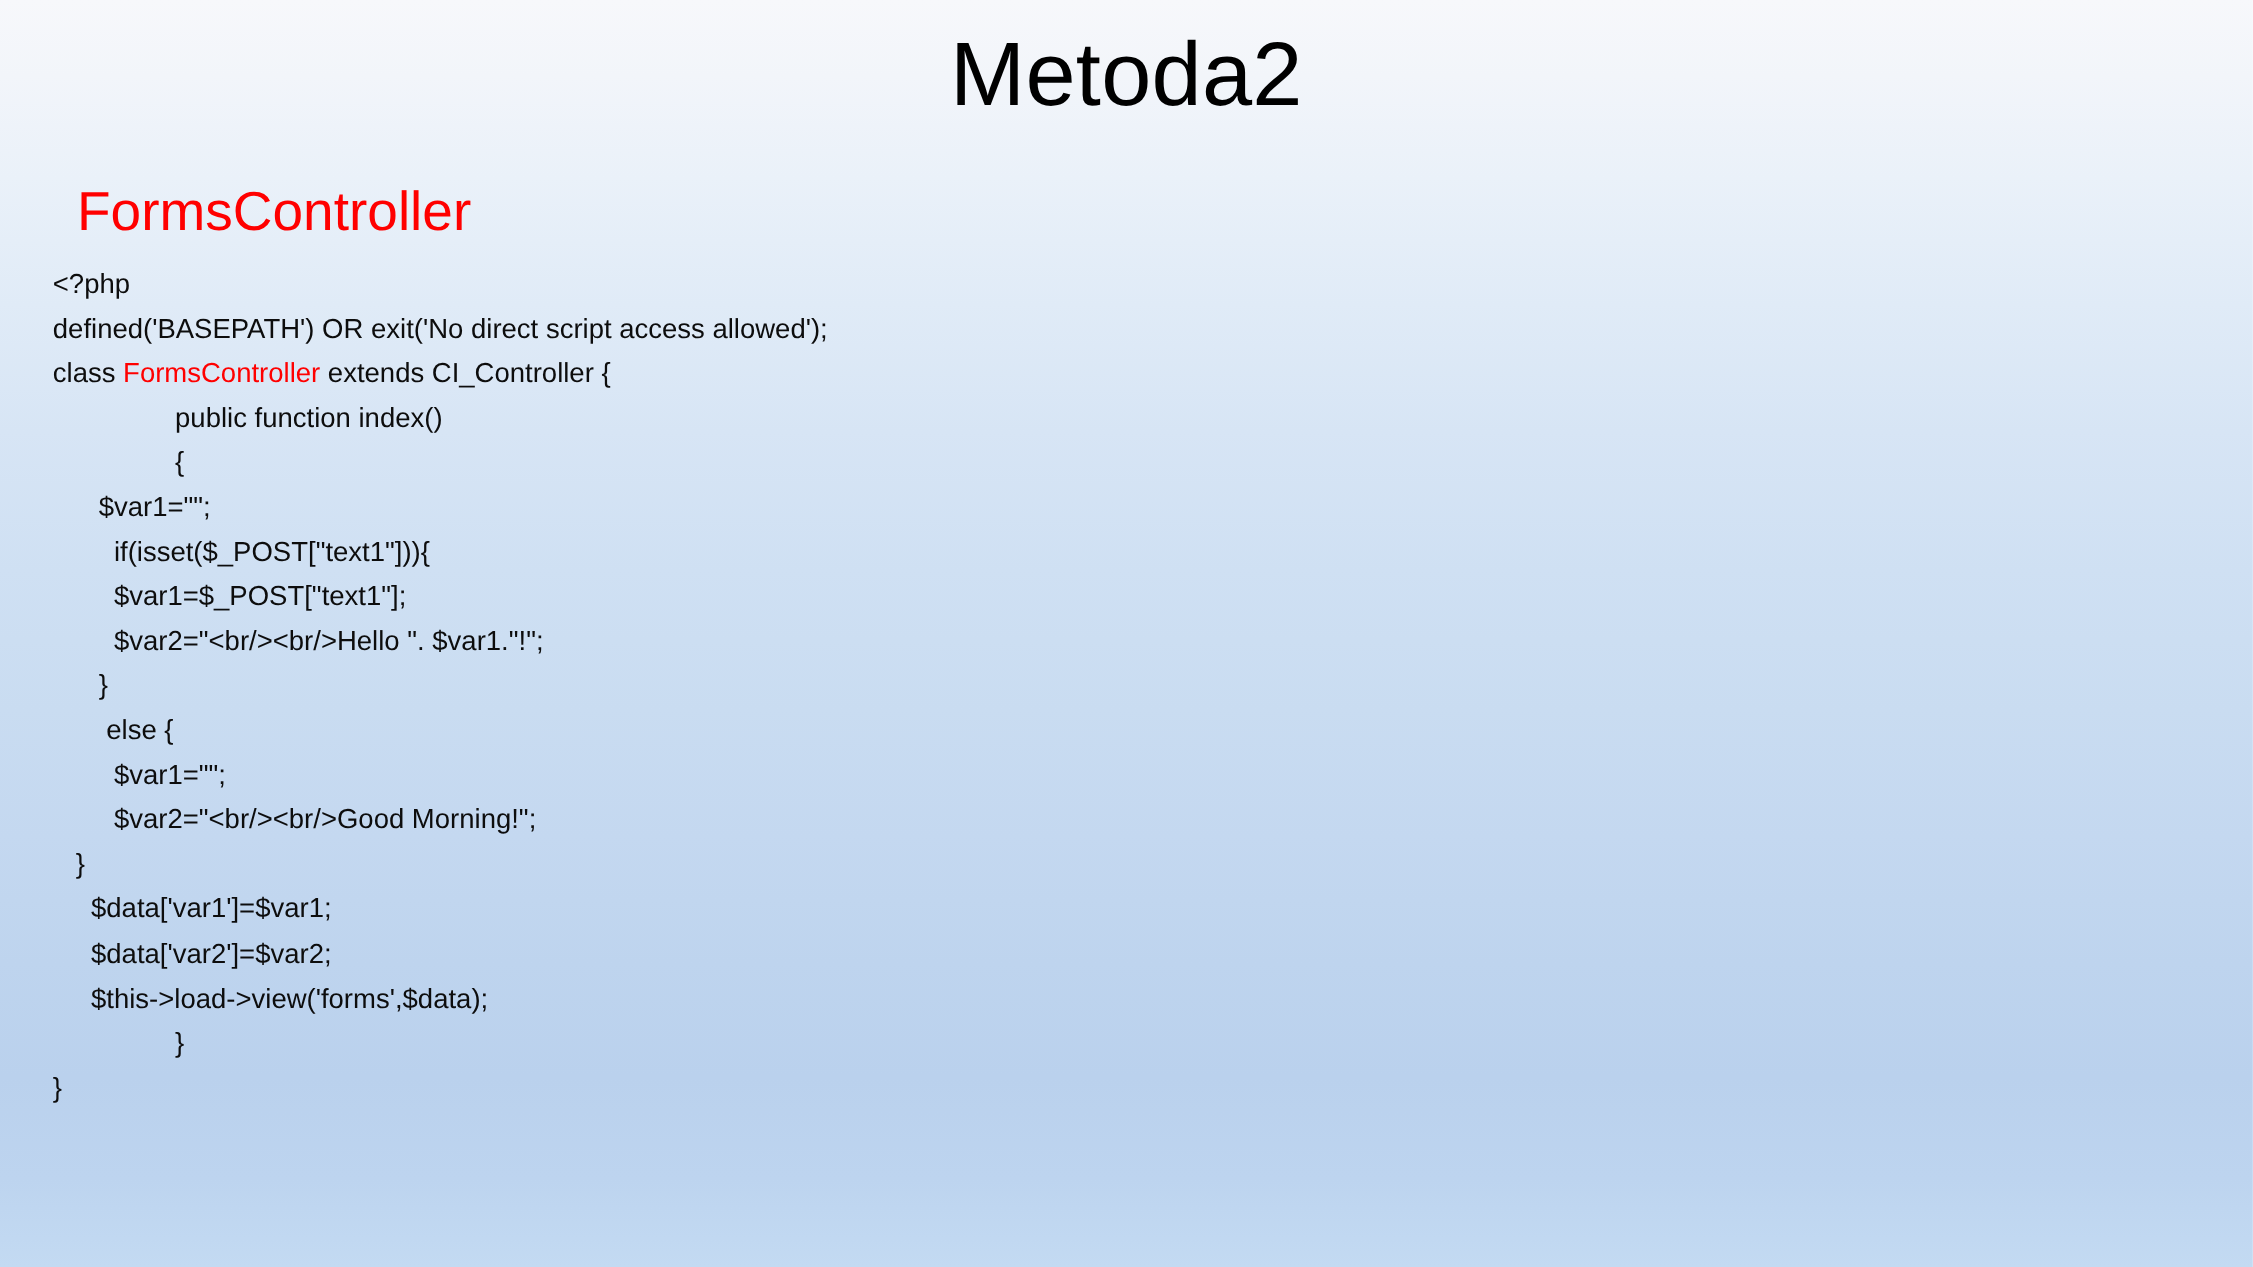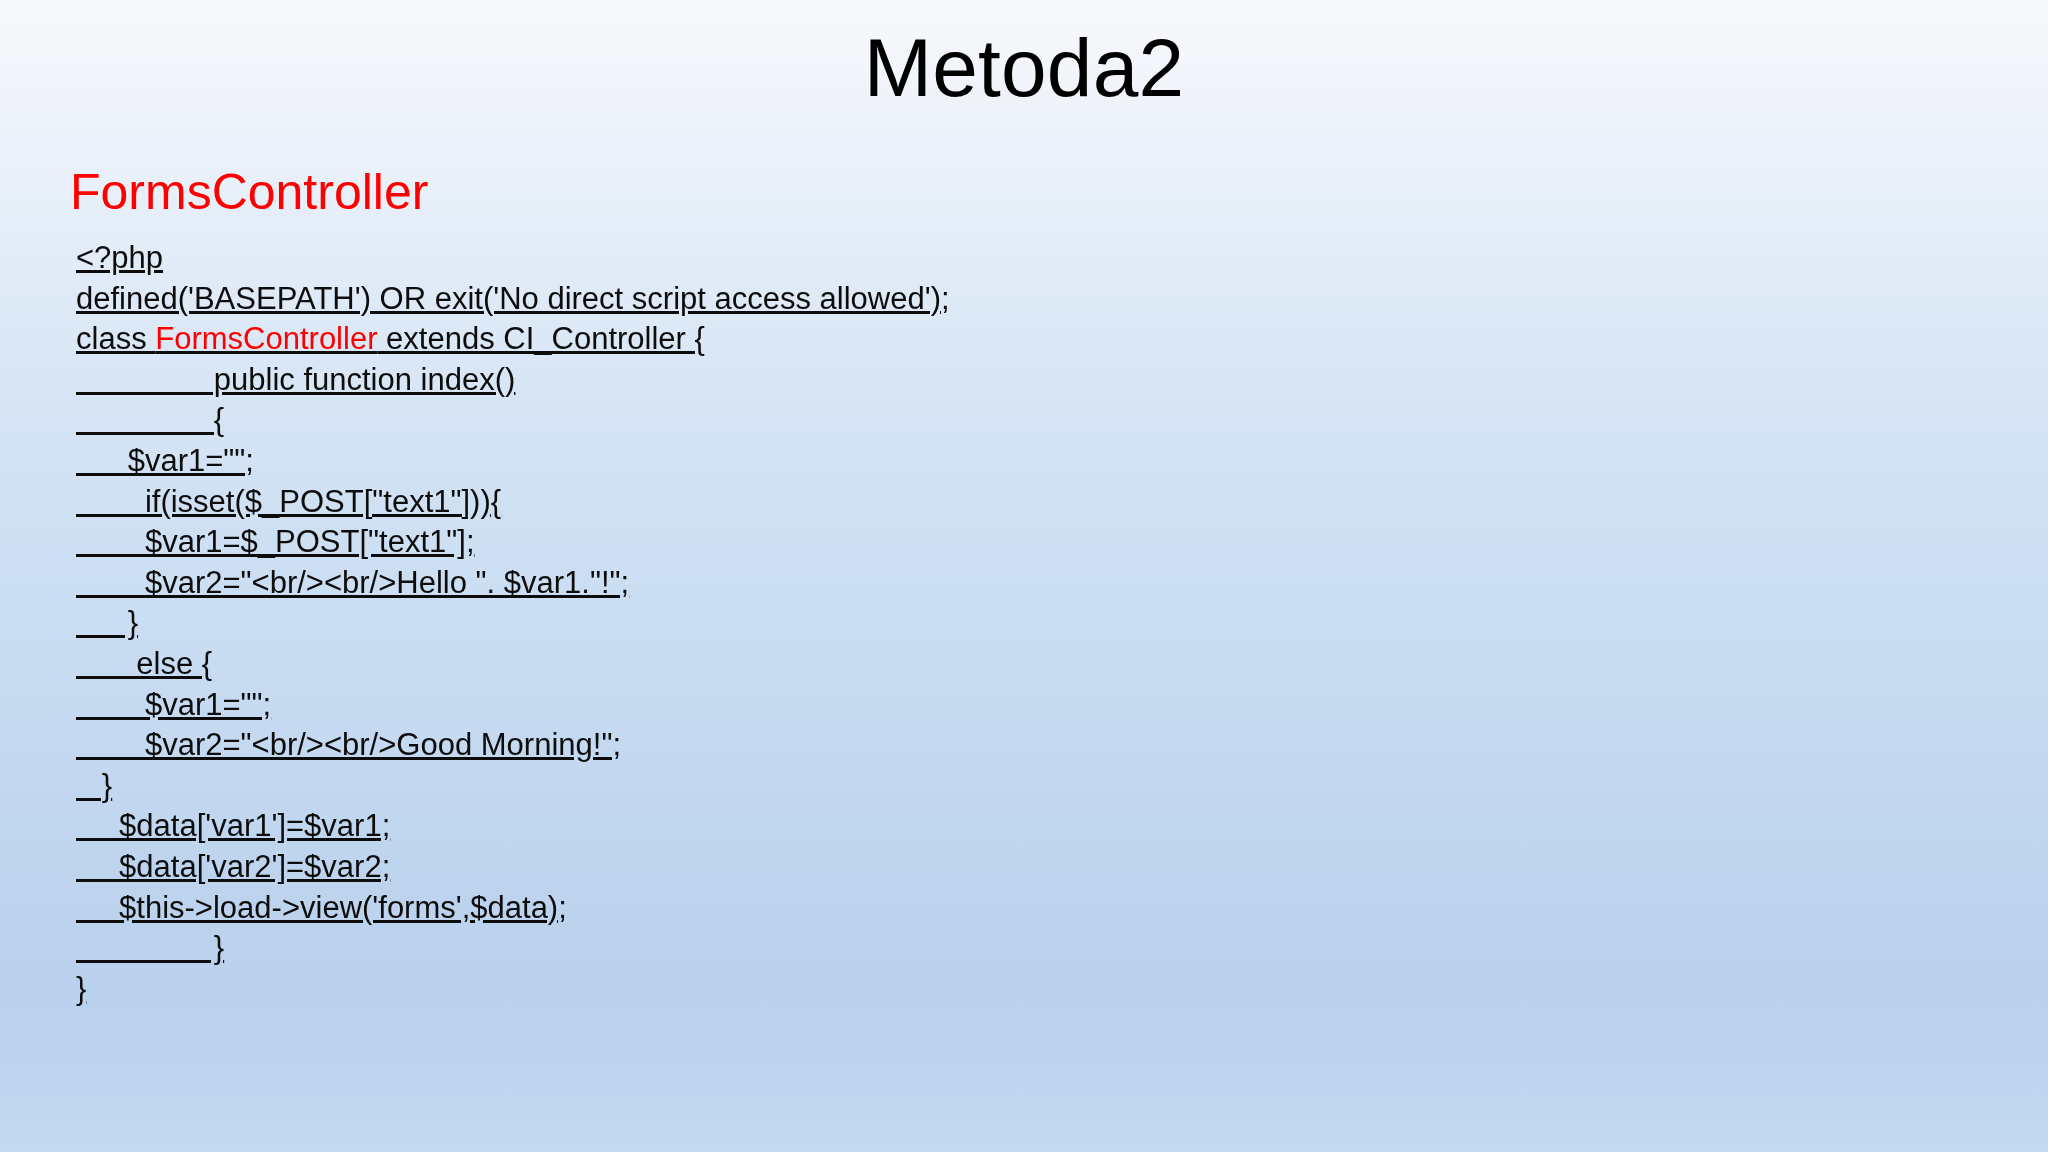--- a/index.html
+++ b/index.html
@@ -54,28 +54,27 @@
     font-size: 50px;
     line-height: 1.1;
     color: #FF0000;
     font-weight: 400;
     white-space: pre;
   }
 
   .code-block {
     position: absolute;
     top: 238px;
-    left: 76px;
+    left: 48px;
     width: 1900px;
-    font-size: 31px;
+    font-size: 25px;
     line-height: 40.6px;
     color: #0d0d0d;
     font-weight: 400;
     white-space: pre;
-    text-decoration: underline;
   }
 
   .code-line {
     white-space: pre;
     min-height: 40.6px;
   }
 
   .tok-red {
     color: #FF0000;
   }

